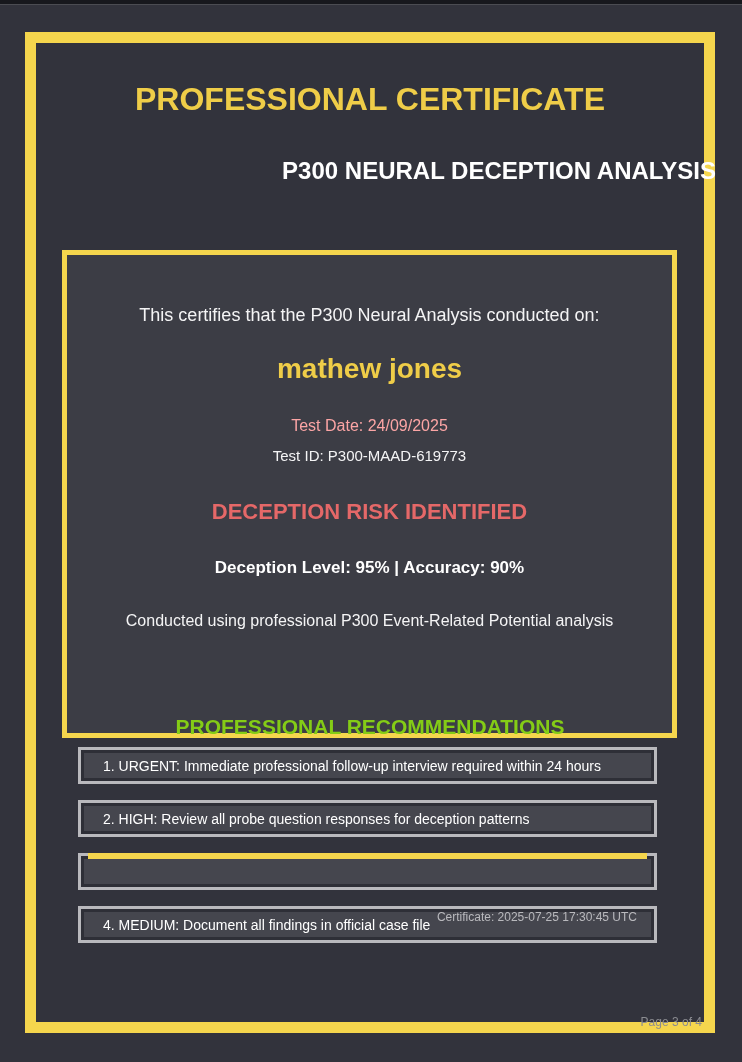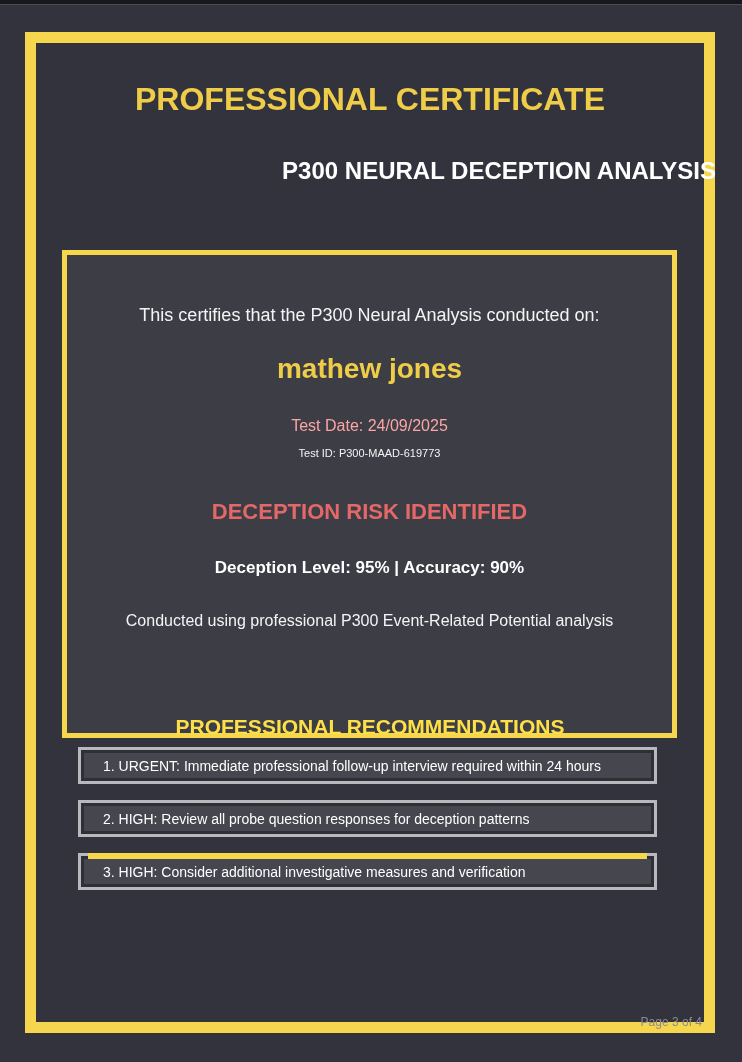--- a/index.html
+++ b/index.html
@@ -37,27 +37,27 @@
     position: absolute; left: 26px; top: 207px;
     width: 615px; height: 488px;
     border: 5px solid #f5d64d;
     background: #3c3d45;
     box-sizing: border-box;
   }
   .inner-box p { margin: 0; position: absolute; left: 0; width: 100%; text-align: center; }
   .certify-line { top: 50px; font-size: 18px; color: #f4f4f5; }
   .subject-name { top: 98px; font-size: 28px; font-weight: bold; color: #efcd48; }
   .test-date    { top: 162px; font-size: 16px; color: #fca5a5; }
-  .test-id      { top: 192px; font-size: 11px; color: #f4f4f5; }
+  .test-id      { top: 192px; font-size: 15px; color: #f4f4f5; }
   .risk-status  { top: 244px; font-size: 22px; font-weight: bold; color: #e56868; }
   .metrics-line { top: 303px; font-size: 17px; font-weight: bold; color: #ffffff; }
   .method-line  { top: 357px; font-size: 16px; font-weight: normal; color: #f4f4f5; }
   .rec-title {
     position: absolute; top: 672px; left: 0; width: 100%;
-    text-align: center; color: #fde047;
+    text-align: center; color: #84cc16;
     font-size: 21px; font-weight: bold; margin: 0;
   }
   .rec-list {
     position: absolute; top: 704px; left: 42px; width: 579px;
   }
   .rec-item {
     position: relative;
     box-sizing: border-box;
     height: 37px; margin-bottom: 16px;
     background: #45464e;
@@ -105,19 +105,22 @@
 
     <div class="rec-list">
       <div class="rec-item">
         <span>1. URGENT: Immediate professional follow-up interview required within 24 hours</span>
       </div>
       <div class="rec-item">
         <span>2. HIGH: Review all probe question responses for deception patterns</span>
       </div>
       <div class="rec-item">
         <div class="yellow-strip"></div>
-        <span>3. HIGH: Consider additional investigative measures and verification</span>
+      </div>
+      <div class="rec-item">
+        <span>4. MEDIUM: Document all findings in official case file</span>
+        <span class="cert-timestamp">Certificate: 2025-07-25 17:30:45 UTC</span>
       </div>
     </div>
   </div>
 
   <div class="page-indicator">Page 3 of 4</div>
 </div>
 
 </body></html>

